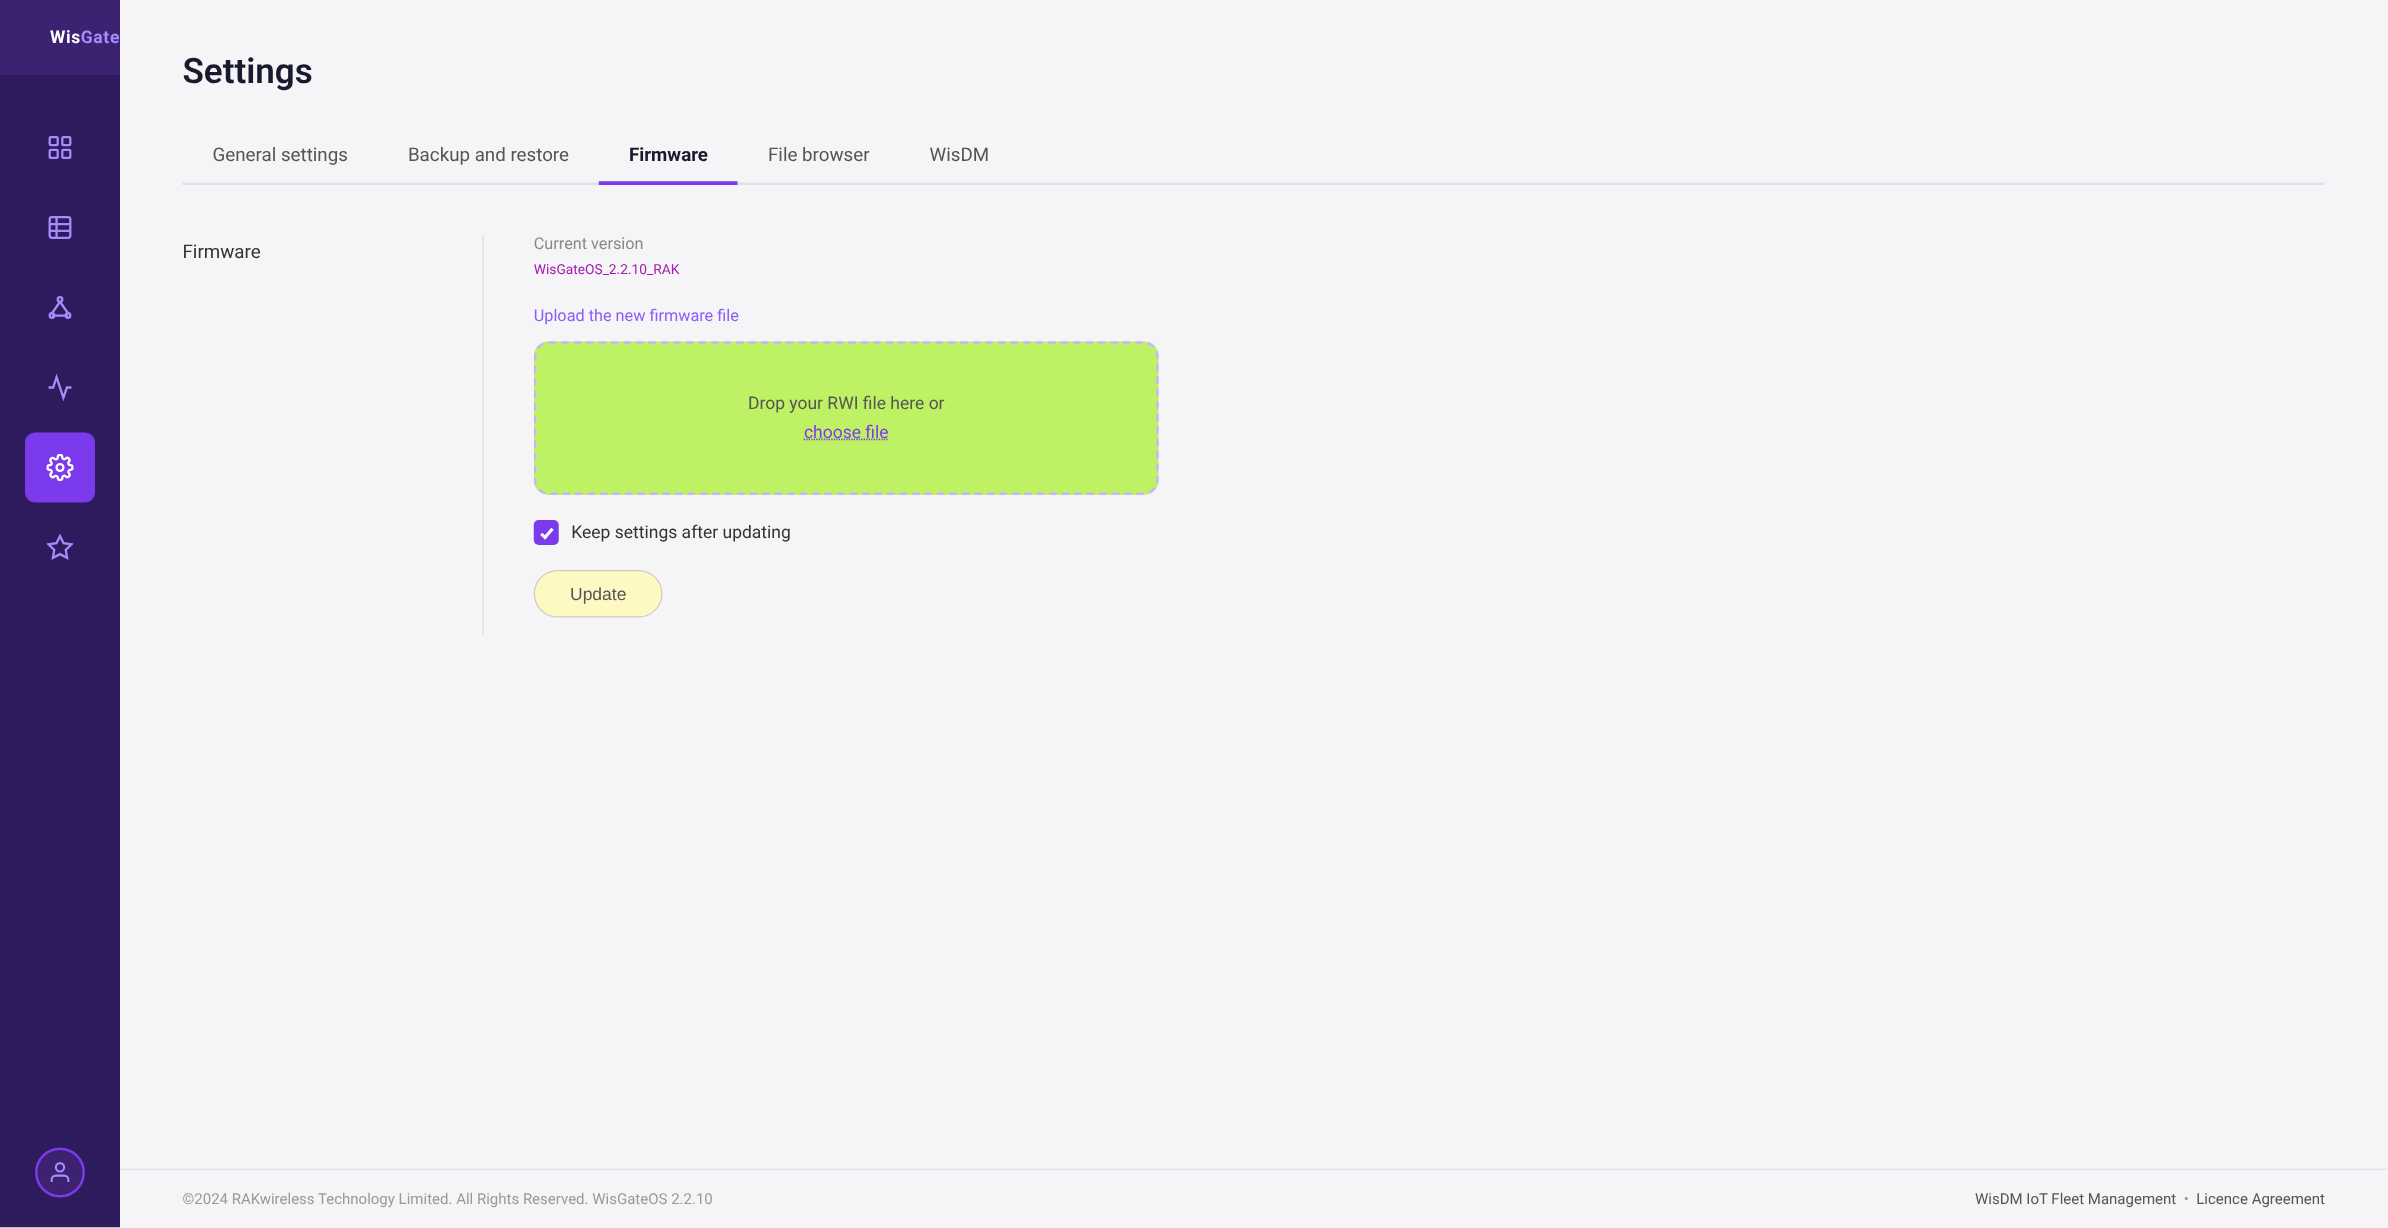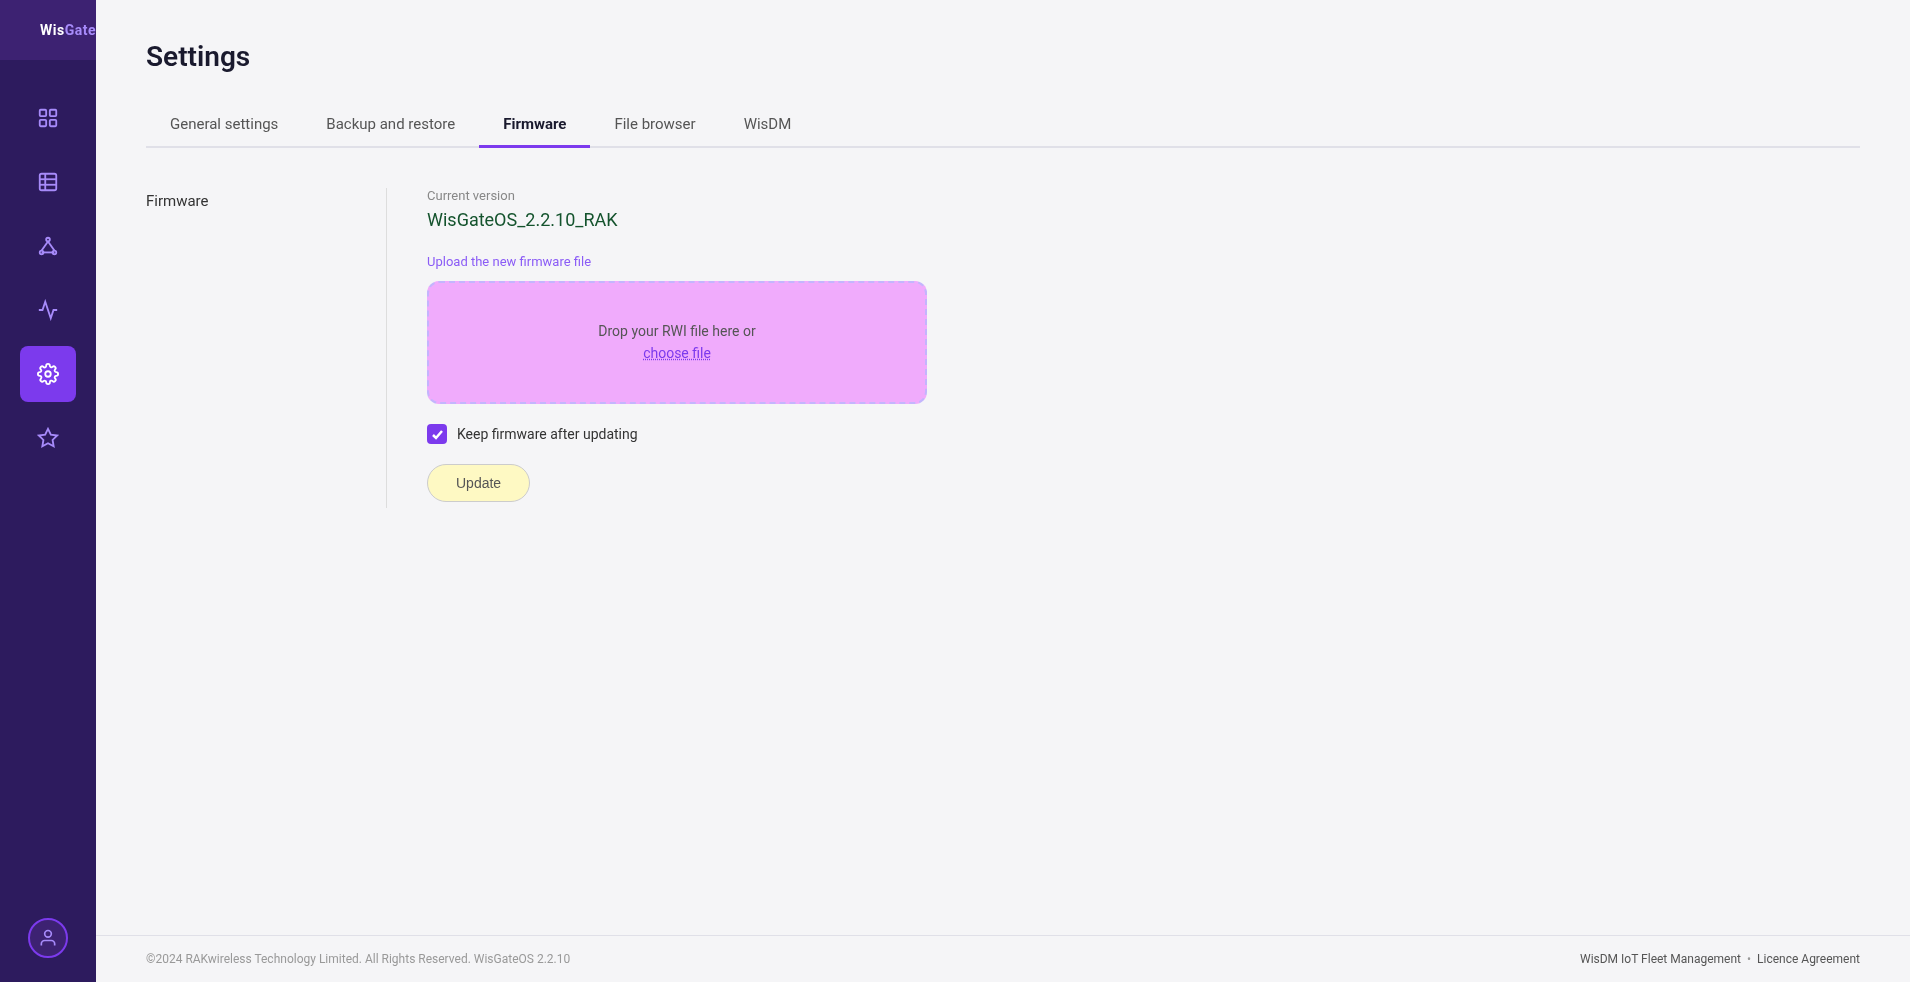--- a/index.html
+++ b/index.html
@@ -141,34 +141,34 @@
     .firmware-content {
       flex: 1;
       max-width: 500px;
     }
     .current-version-label {
       font-size: 13px;
       color: #888;
       margin-bottom: 6px;
     }
     .current-version-value {
-      font-size: 18px;
-      color: #14532d;
+      font-size: 11px;
+      color: #a21caf;
       margin-bottom: 24px;
       font-weight: 400;
     }
     .upload-label {
       font-size: 13px;
       color: #8b5cf6;
       margin-bottom: 12px;
     }
     .drop-zone {
       border: 2px dashed #c4b5fd;
       border-radius: 12px;
-      background: #f0abfc;
+      background: #bef264;
       padding: 40px 20px;
       text-align: center;
       margin-bottom: 20px;
       cursor: pointer;
     }
     .drop-zone-text {
       font-size: 14px;
       color: #555;
       margin-bottom: 4px;
     }
@@ -336,21 +336,21 @@
           <div class="drop-zone-text">Drop your RWI file here or</div>
           <span class="choose-file-link">choose file</span>
         </div>
 
         <div class="checkbox-row">
           <div class="checkbox-custom">
             <svg viewBox="0 0 13 13" fill="none" stroke="white" stroke-width="2.5">
               <polyline points="2,7 5,10 11,3"></polyline>
             </svg>
           </div>
-          <span class="checkbox-label">Keep firmware after updating</span>
+          <span class="checkbox-label">Keep settings after updating</span>
         </div>
 
         <button class="update-btn">Update</button>
 
       </div>
     </div>
 
   </div>
 
   <div class="footer">

